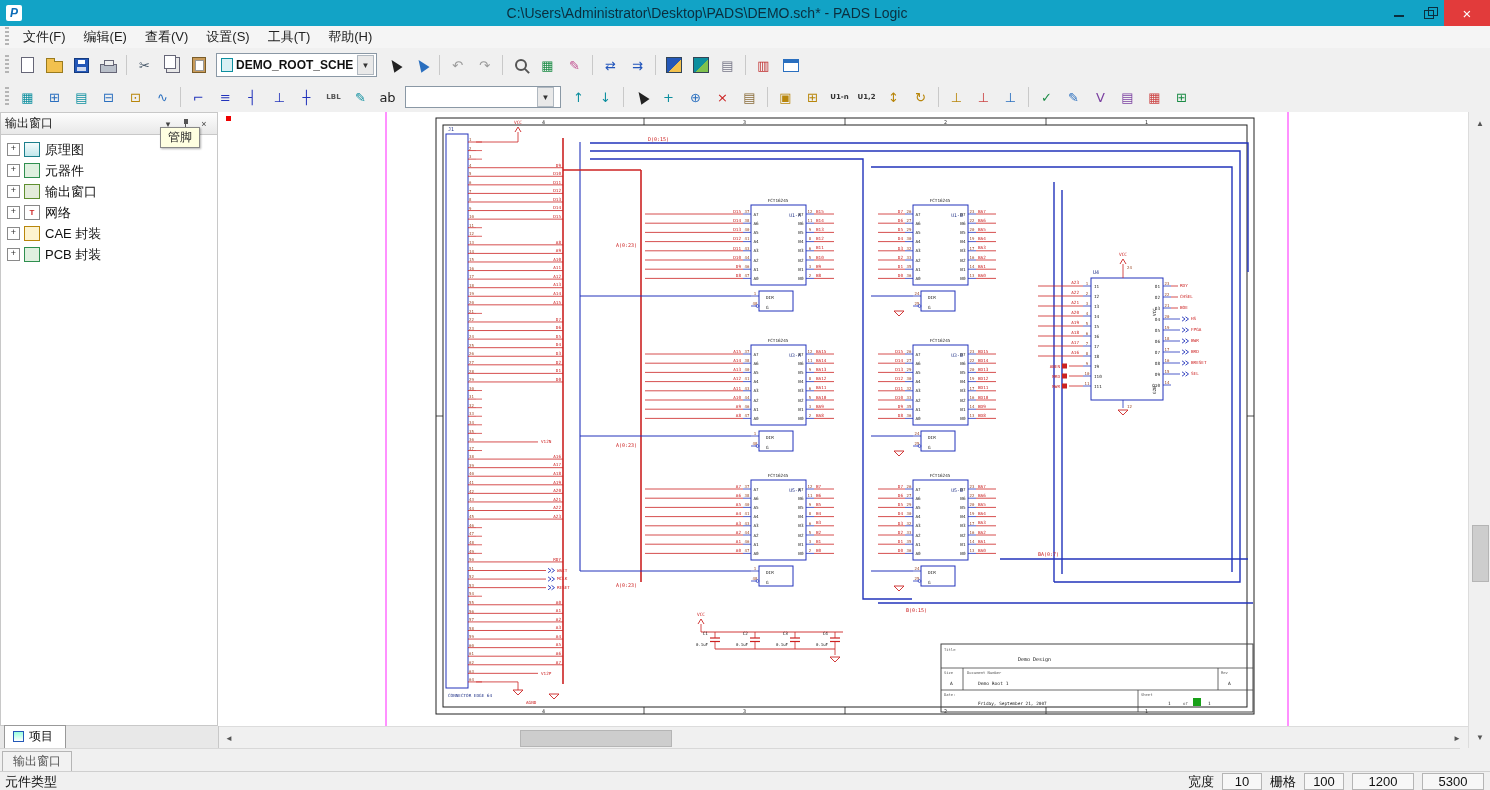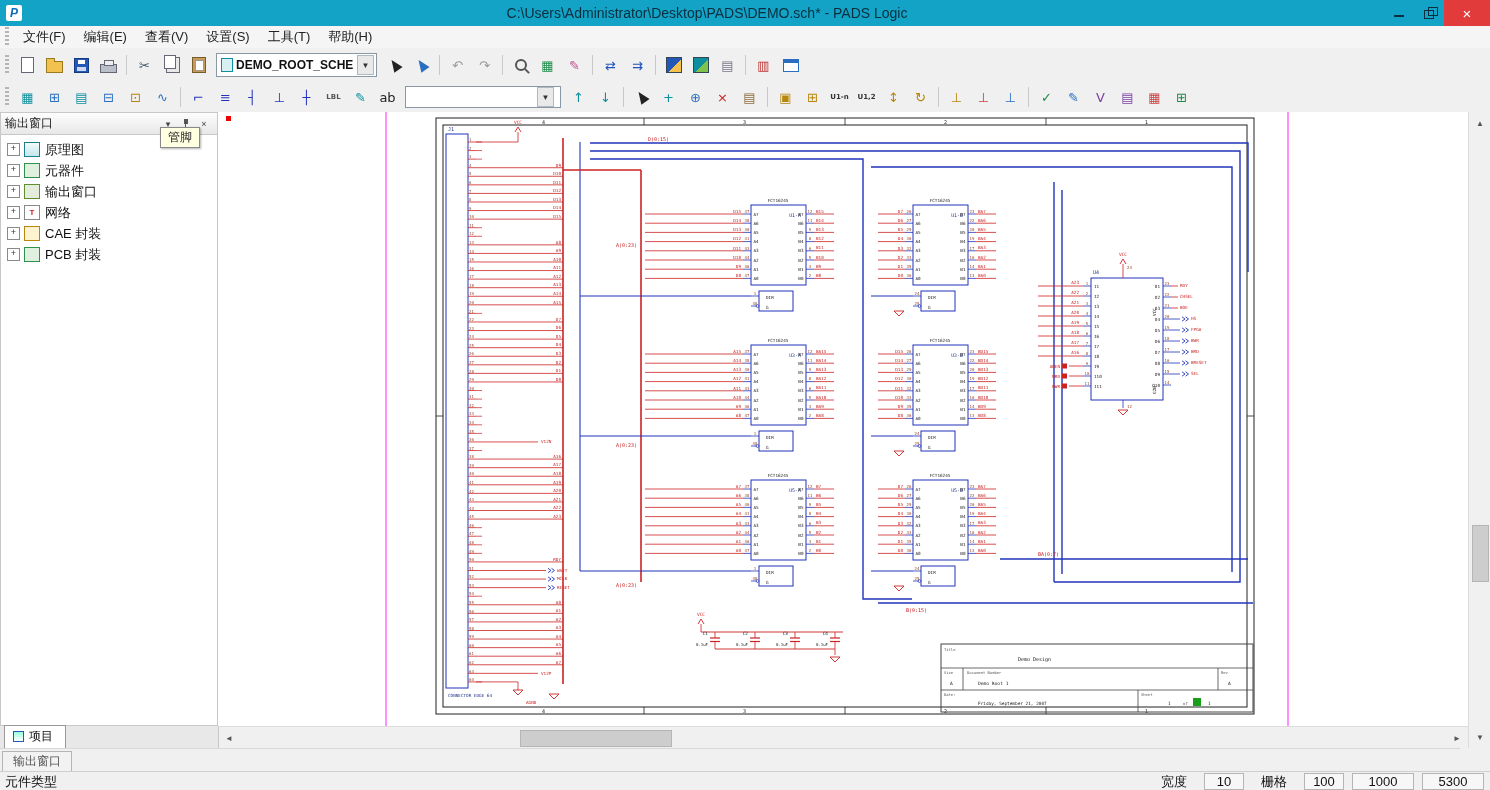--- a/index.html
+++ b/index.html
@@ -96,21 +96,21 @@
   .ptab{display:inline-flex;align-items:center;background:#fff;border:1px solid #999;border-bottom:none;
     padding:2px 12px 3px 8px;font-size:12px;margin-left:4px;color:#111;}
   .tabicon{width:9px;height:9px;border:1px solid #2458b8;background:linear-gradient(#9fd,#fff);margin-right:5px;}
   .rowb{position:absolute;left:0;top:748px;width:1460px;height:23px;background:#f0f0f0;border-top:1px solid #d8d8d8;}
   .outbtn{position:absolute;left:2px;top:2px;padding:1px 10px 2px 10px;font-size:12px;color:#555;
     background:#f2f2f2;border:1px solid #b5b5b5;}
   .statusbar{position:absolute;left:0;top:771px;width:1490px;height:19px;background:#f0f0f0;border-top:1px solid #cfcfcf;
     display:flex;align-items:center;font-size:13px;color:#111;}
   .smsg{margin-left:5px;}
   .sright{margin-left:auto;display:flex;align-items:center;margin-right:6px;}
-  .slabel{margin:0 17px;}
+  .slabel{margin:0 8px;}
   .scell{border:1px solid #b5b5b5;background:#f7f7f7;padding:0 6px;min-width:26px;text-align:center;font-size:13px;height:15px;line-height:15px;}
   .scell.wide{min-width:48px;margin-left:8px;}
 </style>
 </head>
 <body>
 
 <div class="titlebar">
   <span class="appicon">P</span>
   <div class="titletext">C:\Users\Administrator\Desktop\PADS\DEMO.sch* - PADS Logic</div>
   <div class="winbtns">
@@ -1436,16 +1436,16 @@
 <div class="rowb">
   <button class="outbtn">输出窗口</button>
 </div>
 <div class="statusbar">
   <span class="smsg">元件类型</span>
   <span class="sright">
     <span class="slabel">宽度</span>
     <span class="scell">10</span>
     <span class="slabel">栅格</span>
     <span class="scell">100</span>
-    <span class="scell wide">1000</span>
+    <span class="scell wide">1200</span>
     <span class="scell wide">5300</span>
   </span>
 </div>
 
 </body></html>

